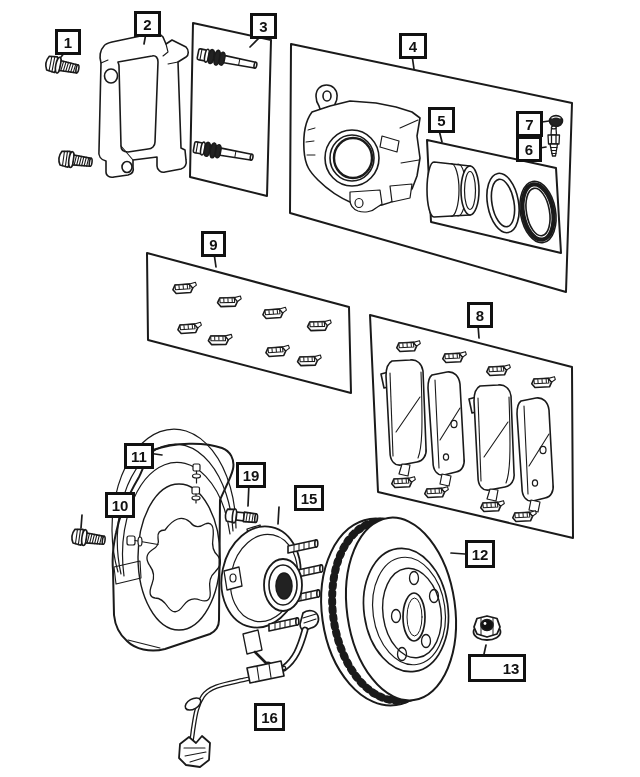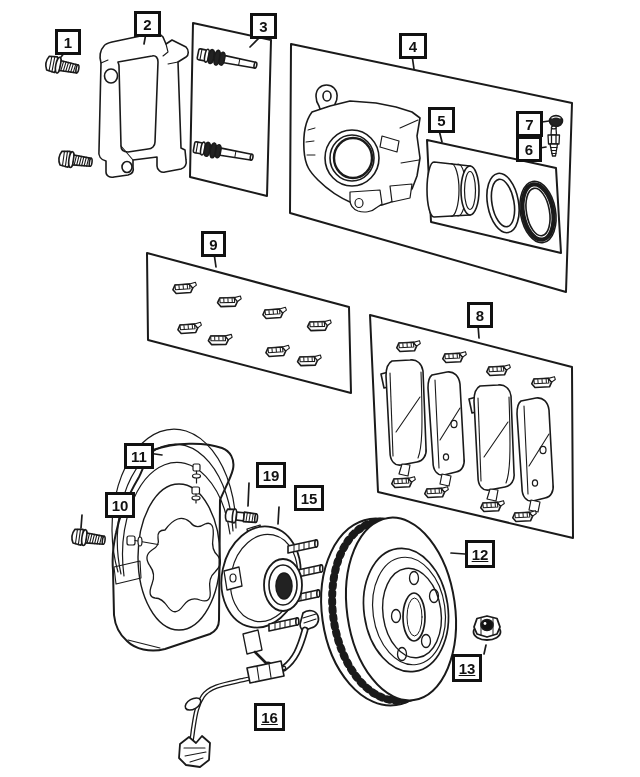--- a/index.html
+++ b/index.html
@@ -7,21 +7,21 @@
     position:relative;width:640px;height:777px;background:#ffffff;
     font-family:"Liberation Sans",sans-serif;overflow:hidden;
   }
   #art{position:absolute;left:0;top:0;}
   .callout{
     position:absolute;height:20px;background:#ffffff;border:3px solid #111;
     display:flex;align-items:center;justify-content:center;
     font-size:15px;font-weight:bold;color:#111;line-height:1;
     box-sizing:content-box;cursor:pointer;user-select:none;
   }
-  .callout.tall{height:22px;text-decoration:underline;}
+  .callout.tall{height:22px;}
 </style>
 </head>
 <body>
 
 <div id="stage">
 
 <svg id="art" width="640" height="777" viewBox="0 0 640 777" fill="none" stroke="#1a1a1a" stroke-width="1.6" stroke-linecap="round" stroke-linejoin="round">
 
   <defs>
 
@@ -328,18 +328,18 @@
 <div class="callout" style="left:250px;top:13px;width:21px;">3</div>
 <div class="callout" style="left:399px;top:33px;width:22px;">4</div>
 <div class="callout" style="left:428px;top:107px;width:21px;">5</div>
 <div class="callout" style="left:516px;top:136px;width:20px;">6</div>
 <div class="callout" style="left:516px;top:111px;width:21px;">7</div>
 <div class="callout" style="left:467px;top:302px;width:20px;">8</div>
 <div class="callout" style="left:201px;top:231px;width:19px;">9</div>
 <div class="callout" style="left:69px;top:492px;width:24px;margin-left:36px;">10</div>
 <div class="callout" style="left:124px;top:443px;width:24px;">11</div>
 <div class="callout tall" style="left:465px;top:540px;width:24px;">12</div>
-<div class="callout tall" style="left:452px;top:654px;width:24px;">13</div>
+<div class="callout tall" style="left:468px;top:654px;width:24px;padding-left:28px;">13</div>
 <div class="callout" style="left:266px;top:485px;width:24px;margin-left:28px;">15</div>
 <div class="callout tall" style="left:254px;top:703px;width:25px;">16</div>
-<div class="callout" style="left:236px;top:462px;width:24px;margin-left:20px;">19</div>
+<div class="callout" style="left:236px;top:462px;width:24px;">19</div>
 
 </div>
 
 </body></html>

